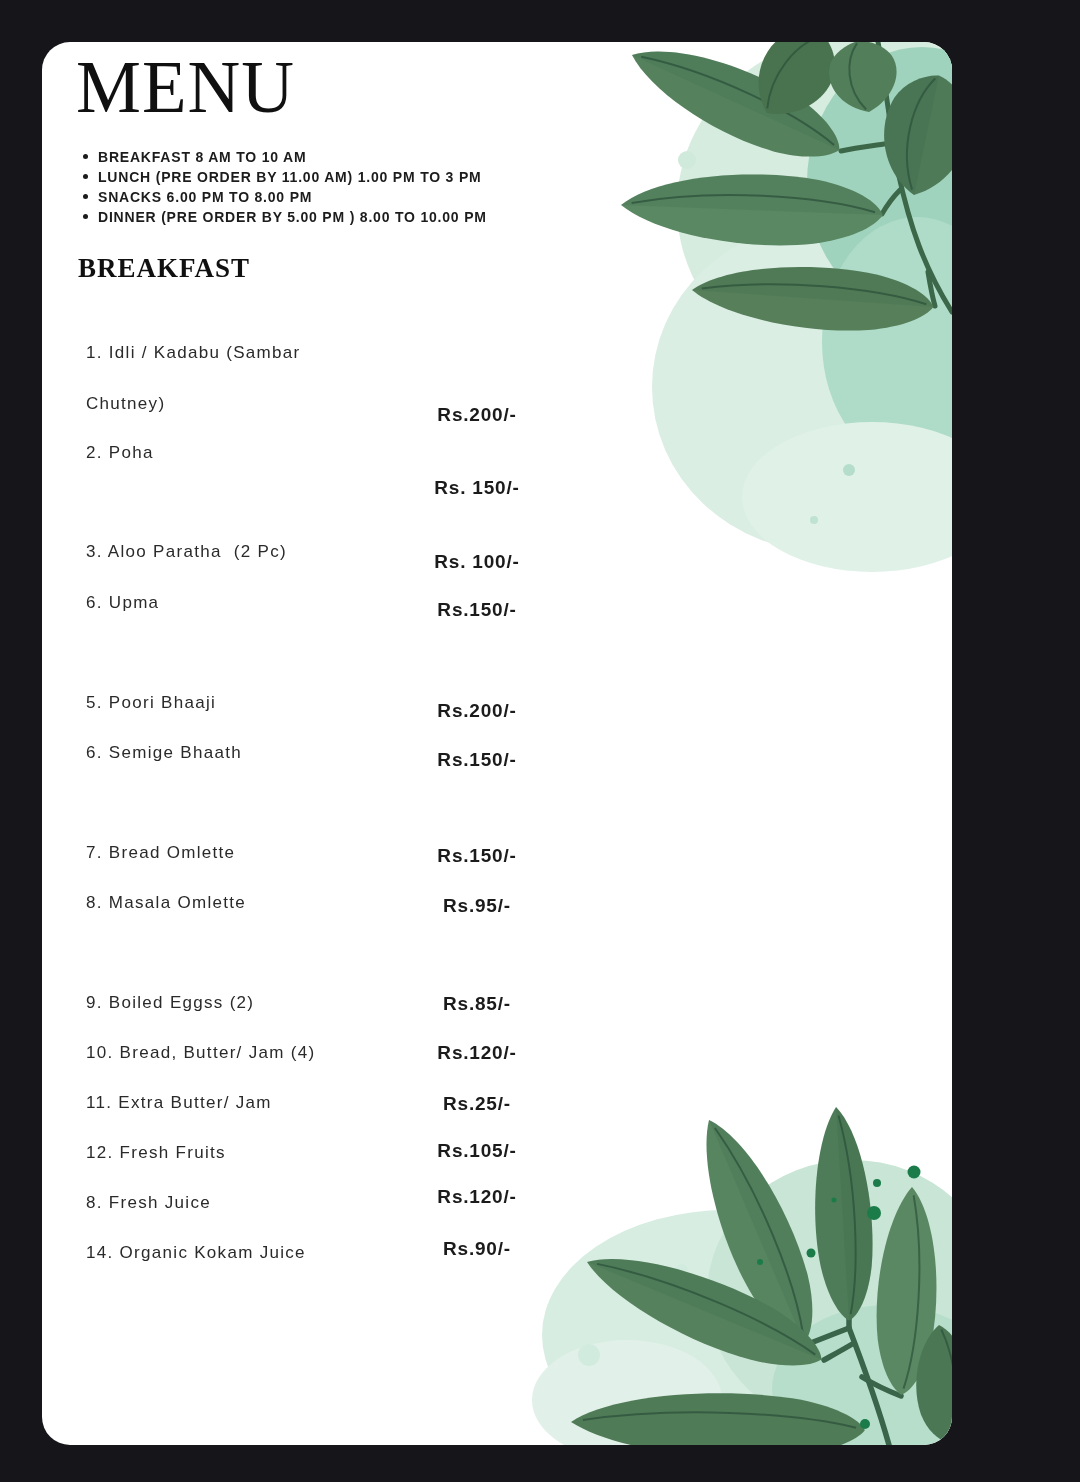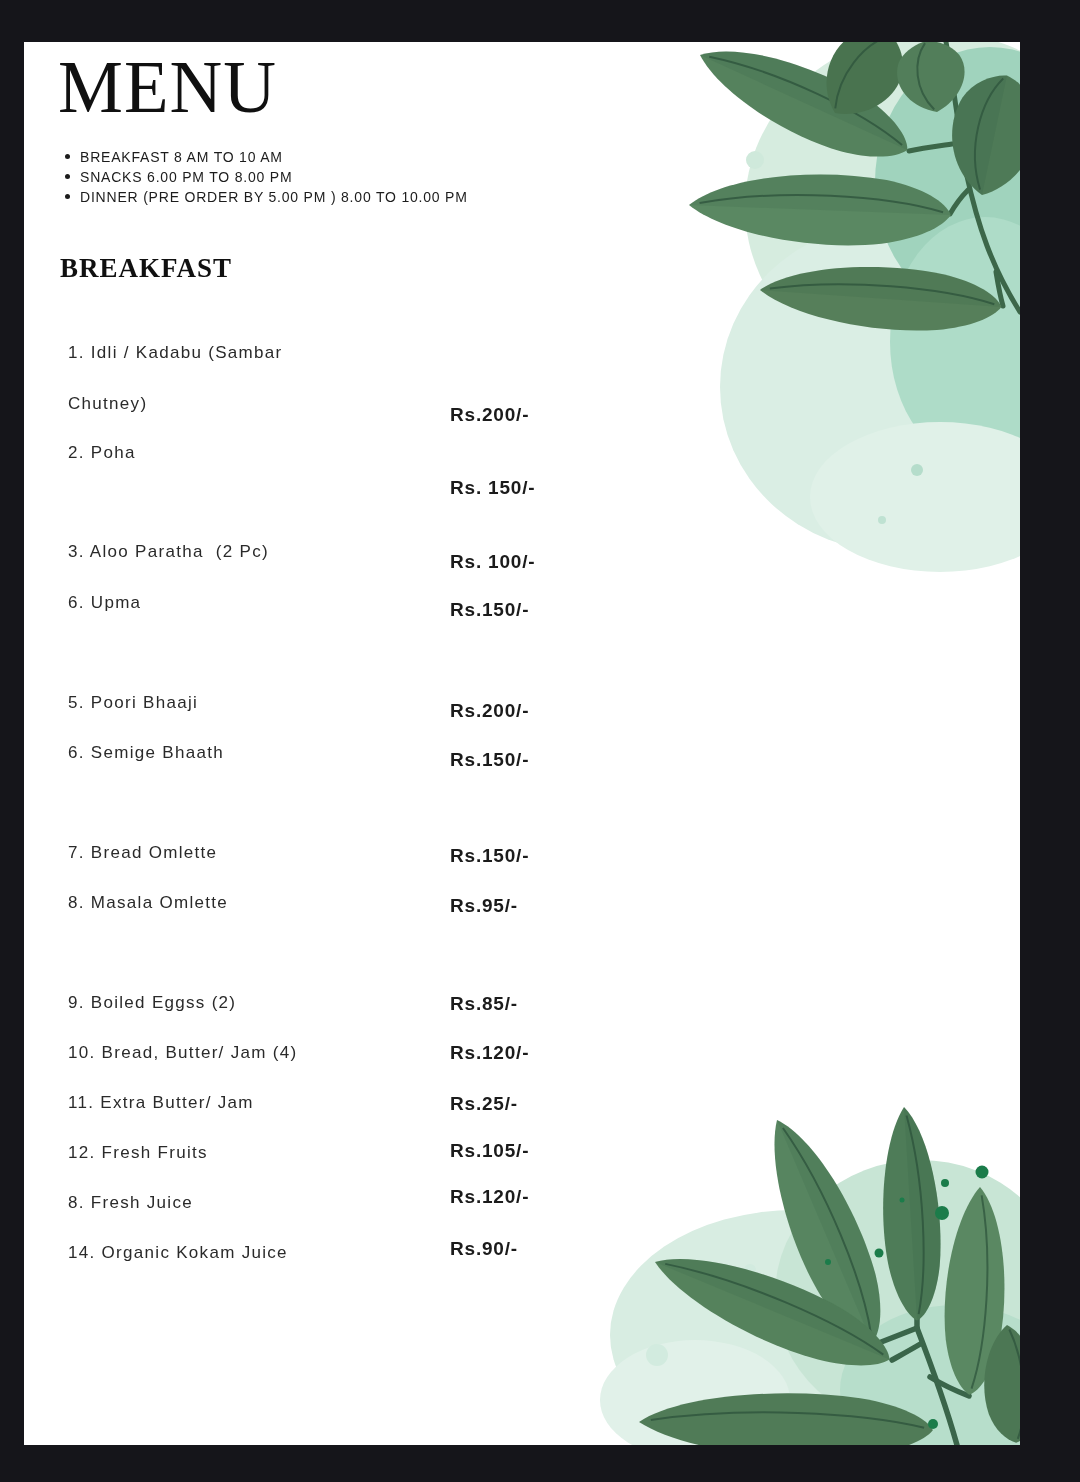--- a/index.html
+++ b/index.html
@@ -1,39 +1,39 @@
 <!DOCTYPE html>
 <html><head>
 <meta charset="utf-8">
 <style>
   html,body{margin:0;padding:0;background:#15151a;}
   .stage{position:relative;width:1080px;height:1482px;background:#15151a;overflow:hidden;
          font-family:"Liberation Sans",sans-serif;}
-  .page{position:absolute;left:24px;top:42px;width:996px;height:1403px;background:#ffffff;overflow:hidden;}
+  .page{position:absolute;left:42px;top:42px;width:910px;height:1403px;background:#ffffff;overflow:hidden;border-radius:28px;}
   .deco{position:absolute;pointer-events:none;}
   .deco-top{top:0;right:0;width:360px;height:540px;}
   .deco-bottom{bottom:0;right:0;width:420px;height:420px;}
 
   .title{position:absolute;left:34px;top:6px;margin:0;
          font-family:"Liberation Serif","DejaVu Serif",serif;font-weight:500;
          font-size:73px;line-height:80px;letter-spacing:1px;color:#101010;}
 
   .schedule{position:absolute;left:40px;top:105px;margin:0;padding:0;list-style:none;}
-  .schedule li{position:relative;padding-left:16px;font-size:14px;font-weight:400;
+  .schedule li{position:relative;padding-left:16px;font-size:14px;font-weight:700;
                letter-spacing:0.8px;color:#1c1c1c;line-height:20px;}
   .schedule li::before{content:"";position:absolute;left:1px;top:7px;width:5px;height:5px;
                border-radius:50%;background:#1c1c1c;}
 
   .section{position:absolute;left:36px;top:206px;margin:0;
            font-family:"Liberation Serif","DejaVu Serif",serif;font-weight:700;
            font-size:27px;line-height:40px;letter-spacing:1px;color:#101010;}
 
   .item-name{position:absolute;left:44px;font-size:17px;letter-spacing:1.3px;
              color:#2a2a2a;line-height:28px;white-space:pre;}
-  .item-price{position:absolute;right:380px;width:190px;text-align:left;
+  .item-price{position:absolute;right:380px;width:190px;text-align:center;
               font-size:19px;font-weight:700;letter-spacing:0.8px;color:#1b1b1b;line-height:26px;}
 
   .n1a{top:297px}.n1b{top:348px}.n2{top:397px}.n3{top:496px}.n4{top:547px}
   .n5{top:647px}.n6{top:697px}.n7{top:797px}.n8{top:847px}.n9{top:947px}
   .n10{top:997px}.n11{top:1047px}.n12{top:1097px}.n13{top:1147px}.n14{top:1197px}
 
   .p1{top:360px}.p2{top:433px}.p3{top:507px}.p4{top:555px}.p5{top:656px}
   .p6{top:705px}.p7{top:801px}.p8{top:851px}.p9{top:949px}.p10{top:998px}
   .p11{top:1049px}.p12{top:1096px}.p13{top:1142px}.p14{top:1194px}
 </style>
@@ -146,20 +146,21 @@
         <circle cx="228" cy="237" r="3"></circle>
         <circle cx="333" cy="399" r="5"></circle>
         <circle cx="302" cy="175" r="2.5"></circle>
       </g>
     </svg>
 
     <h1 class="title">MENU</h1>
 
     <ul class="schedule">
       <li>BREAKFAST 8 AM TO 10 AM</li>
+      <li>LUNCH (PRE ORDER BY 11.00 AM) 1.00 PM TO 3 PM</li>
       <li>SNACKS 6.00 PM TO 8.00 PM</li>
       <li>DINNER (PRE ORDER BY 5.00 PM ) 8.00 TO 10.00 PM</li>
     </ul>
 
     <h2 class="section">BREAKFAST</h2>
 
     <div class="item-name n1a">1. Idli / Kadabu (Sambar</div>
     <div class="item-name n1b">Chutney)</div>
     <div class="item-price p1">Rs.200/-</div>
 

